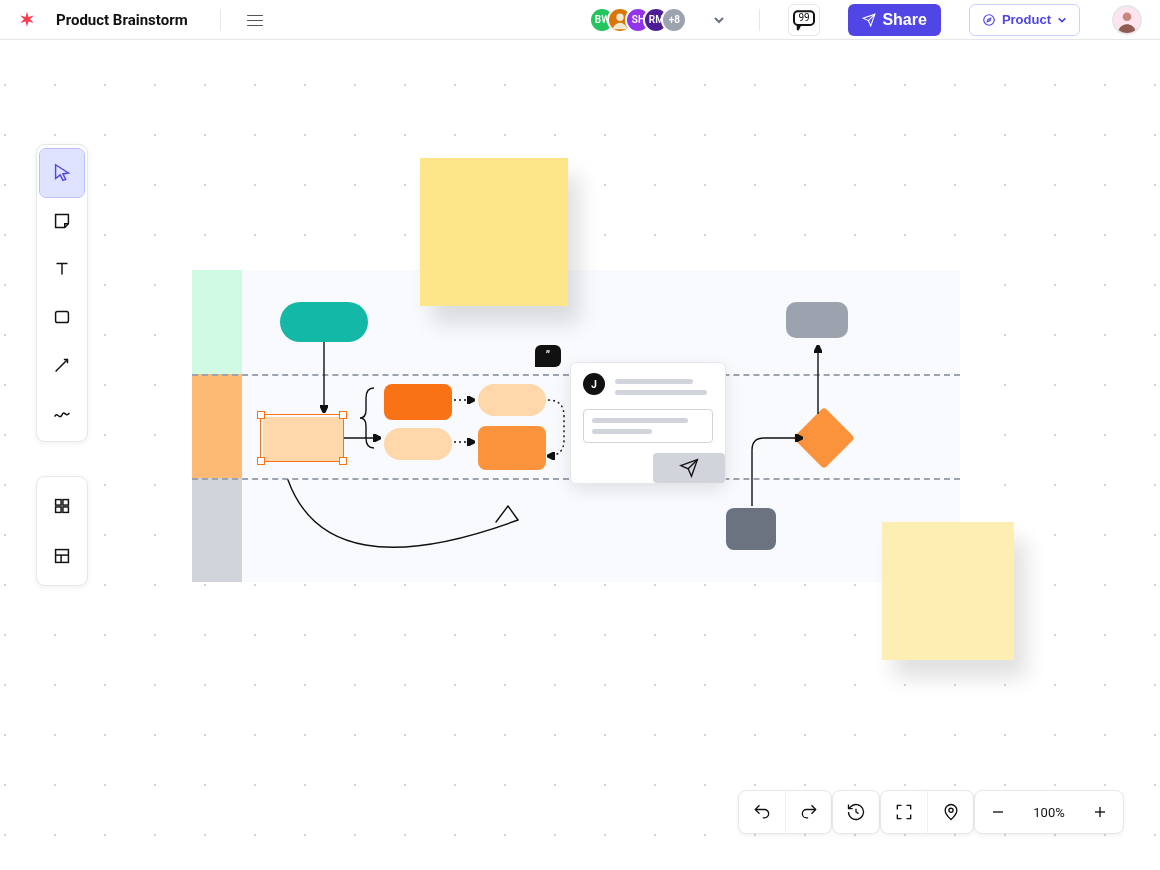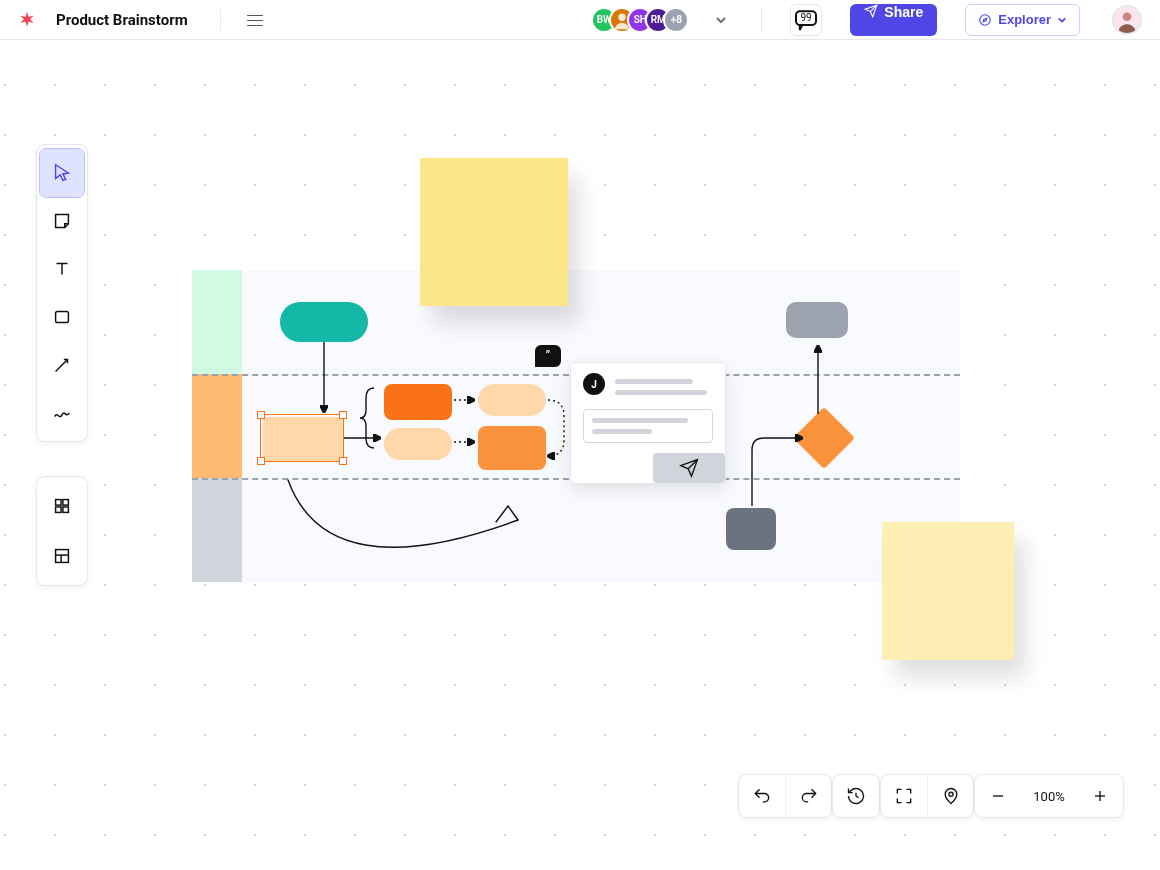--- a/index.html
+++ b/index.html
@@ -18,21 +18,21 @@
 
   .avatars { display:flex; align-items:center; }
   .av { width:26px; height:26px; border-radius:50%; border:2px solid #fff; display:flex; align-items:center; justify-content:center; font-size:10px; font-weight:600; color:#fff; margin-left:-8px; }
   .av:first-child { margin-left:0; }
   .av-more { background:#9ca3af; }
   .av-photo { background:#d1d5db; overflow:hidden; }
   .av-photo svg { width:100%; height:100%; }
   .chev { width:12px; height:12px; stroke:#6b7280; stroke-width:2; fill:none; margin:0 6px; }
   .sep { width:1px; height:22px; background:#e5e7eb; margin:0 8px; }
   .icon-btn { width:32px; height:32px; border:1px solid #e5e7eb; border-radius:6px; background:#fff; display:flex; align-items:center; justify-content:center; cursor:pointer; }
-  .share-btn { height:32px; background:#4f46e5; color:#fff; border:none; border-radius:6px; padding:0 14px; display:flex; align-items:flex-start; gap:6px; font-size:14px; font-weight:600; cursor:pointer; margin:0 8px; }
+  .share-btn { height:32px; background:#4f46e5; color:#fff; border:none; border-radius:6px; padding:0 14px; display:flex; align-items:center; gap:6px; font-size:16px; font-weight:600; cursor:pointer; margin:0 8px; }
   .explorer-btn { height:32px; background:#fff; color:#4f46e5; border:1px solid #c7d2fe; border-radius:6px; padding:0 12px; display:flex; align-items:center; gap:6px; font-size:13px; font-weight:600; cursor:pointer; }
   .prof { width:30px; height:30px; border-radius:50%; border:2px solid #e5e7eb; margin-left:12px; overflow:hidden; background:#fce7f3; }
 
   
   .canvas { position:absolute; top:40px; left:0; right:0; bottom:0;
     background-image:radial-gradient(circle,#d4d4d8 1px,transparent 1px);
     background-size:50px 50px; background-position:30px 20px; }
 
   
   .toolpanel { position:absolute; left:36px; width:52px; background:#fff; border:1px solid #e5e7eb; border-radius:9px; box-shadow:0 2px 6px rgba(0,0,0,.06); display:flex; flex-direction:column; align-items:center; padding:4px 0; }
@@ -79,21 +79,21 @@
   .cc-send svg { width:20px; height:20px; stroke:#111; fill:none; stroke-width:1.6; }
   .cc-bubble { position:absolute; top:-18px; left:-36px; width:26px; height:22px; background:#111; border-radius:6px 6px 6px 0; display:flex; align-items:center; justify-content:center; color:#fff; font-size:12px; }
 
   
   .conn { position:absolute; left:192px; top:230px; width:768px; height:312px; pointer-events:none; }
   .conn line, .conn path, .conn polyline { stroke:#111; stroke-width:1.4; fill:none; }
   .conn .dotted { stroke-dasharray:2 3; }
   .conn .arrow { fill:#111; } 
 
   
-  .bottom { position:absolute; right:36px; bottom:52px; display:flex; align-items:center; }
+  .bottom { position:absolute; right:36px; bottom:36px; display:flex; align-items:center; }
   .bgroup { background:#fff; border:1px solid #e5e7eb; border-radius:8px; display:flex; align-items:center; box-shadow:0 2px 4px rgba(0,0,0,.05); }
   .bbtn { width:46px; height:42px; display:flex; align-items:center; justify-content:center; cursor:pointer; }
   .bbtn + .bbtn { border-left:1px solid #eef0f3; }
   .bbtn svg { width:20px; height:20px; stroke:#111; stroke-width:1.6; fill:none; }
   .zoom-lbl { width:56px; text-align:center; font-size:13px; color:#111; }
 </style>
 </head>
 <body>
 
 <div class="topbar">
@@ -140,21 +140,21 @@
         <path d="M22 2l-7 20-4-9-9-4 20-7z"></path>
       </svg>
     <span>Share</span>
   </button>
 
   <button class="explorer-btn">
     <svg width="14" height="14" viewBox="0 0 24 24" fill="none" stroke="#4f46e5" stroke-width="2">
         <circle cx="12" cy="12" r="9"></circle>
         <polygon points="15,9 10,11 9,15 14,13"></polygon>
       </svg>
-    <span>Explorer</span>
+    <span>Product</span>
     <svg width="10" height="10" viewBox="0 0 12 12" fill="none" stroke="#4f46e5" stroke-width="2">
         <polyline points="2,4 6,8 10,4"></polyline>
       </svg>
   </button>
 
   <div class="prof">
     <svg viewBox="0 0 24 24">
         <rect width="24" height="24" fill="#fde4ef"></rect>
         <circle cx="12" cy="9" r="4" fill="#c9867e"></circle>
         <path d="M4 24c0-6 5-8 8-8s8 2 8 8" fill="#8e5c52"></path>

